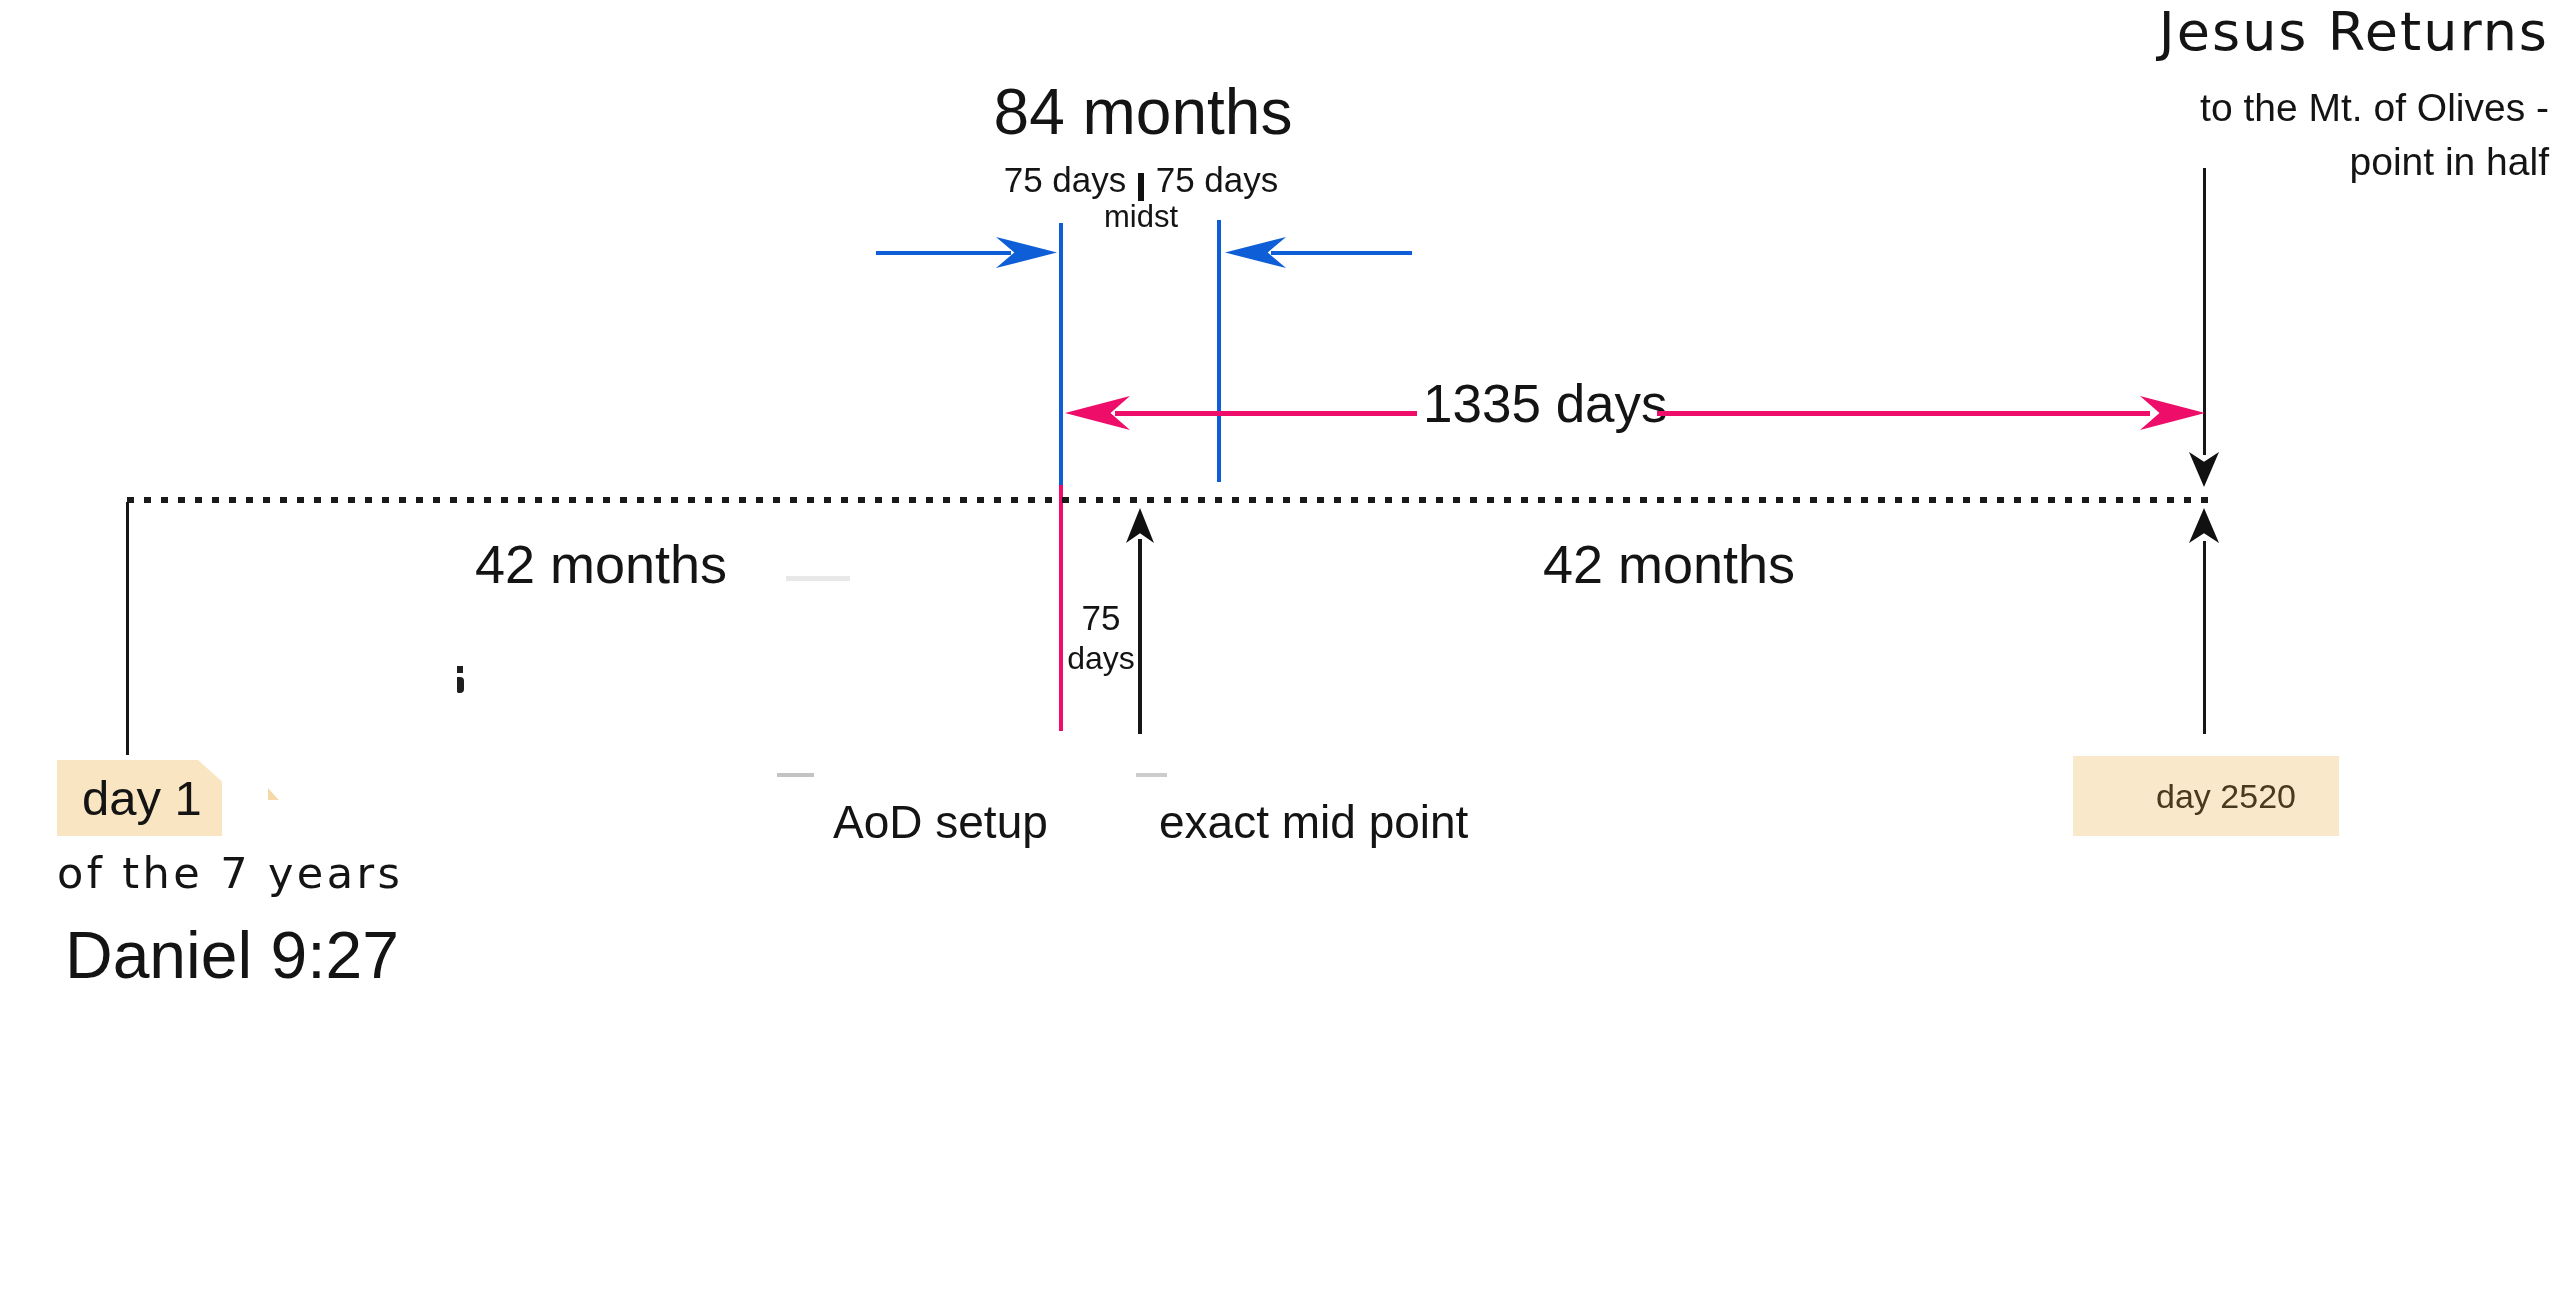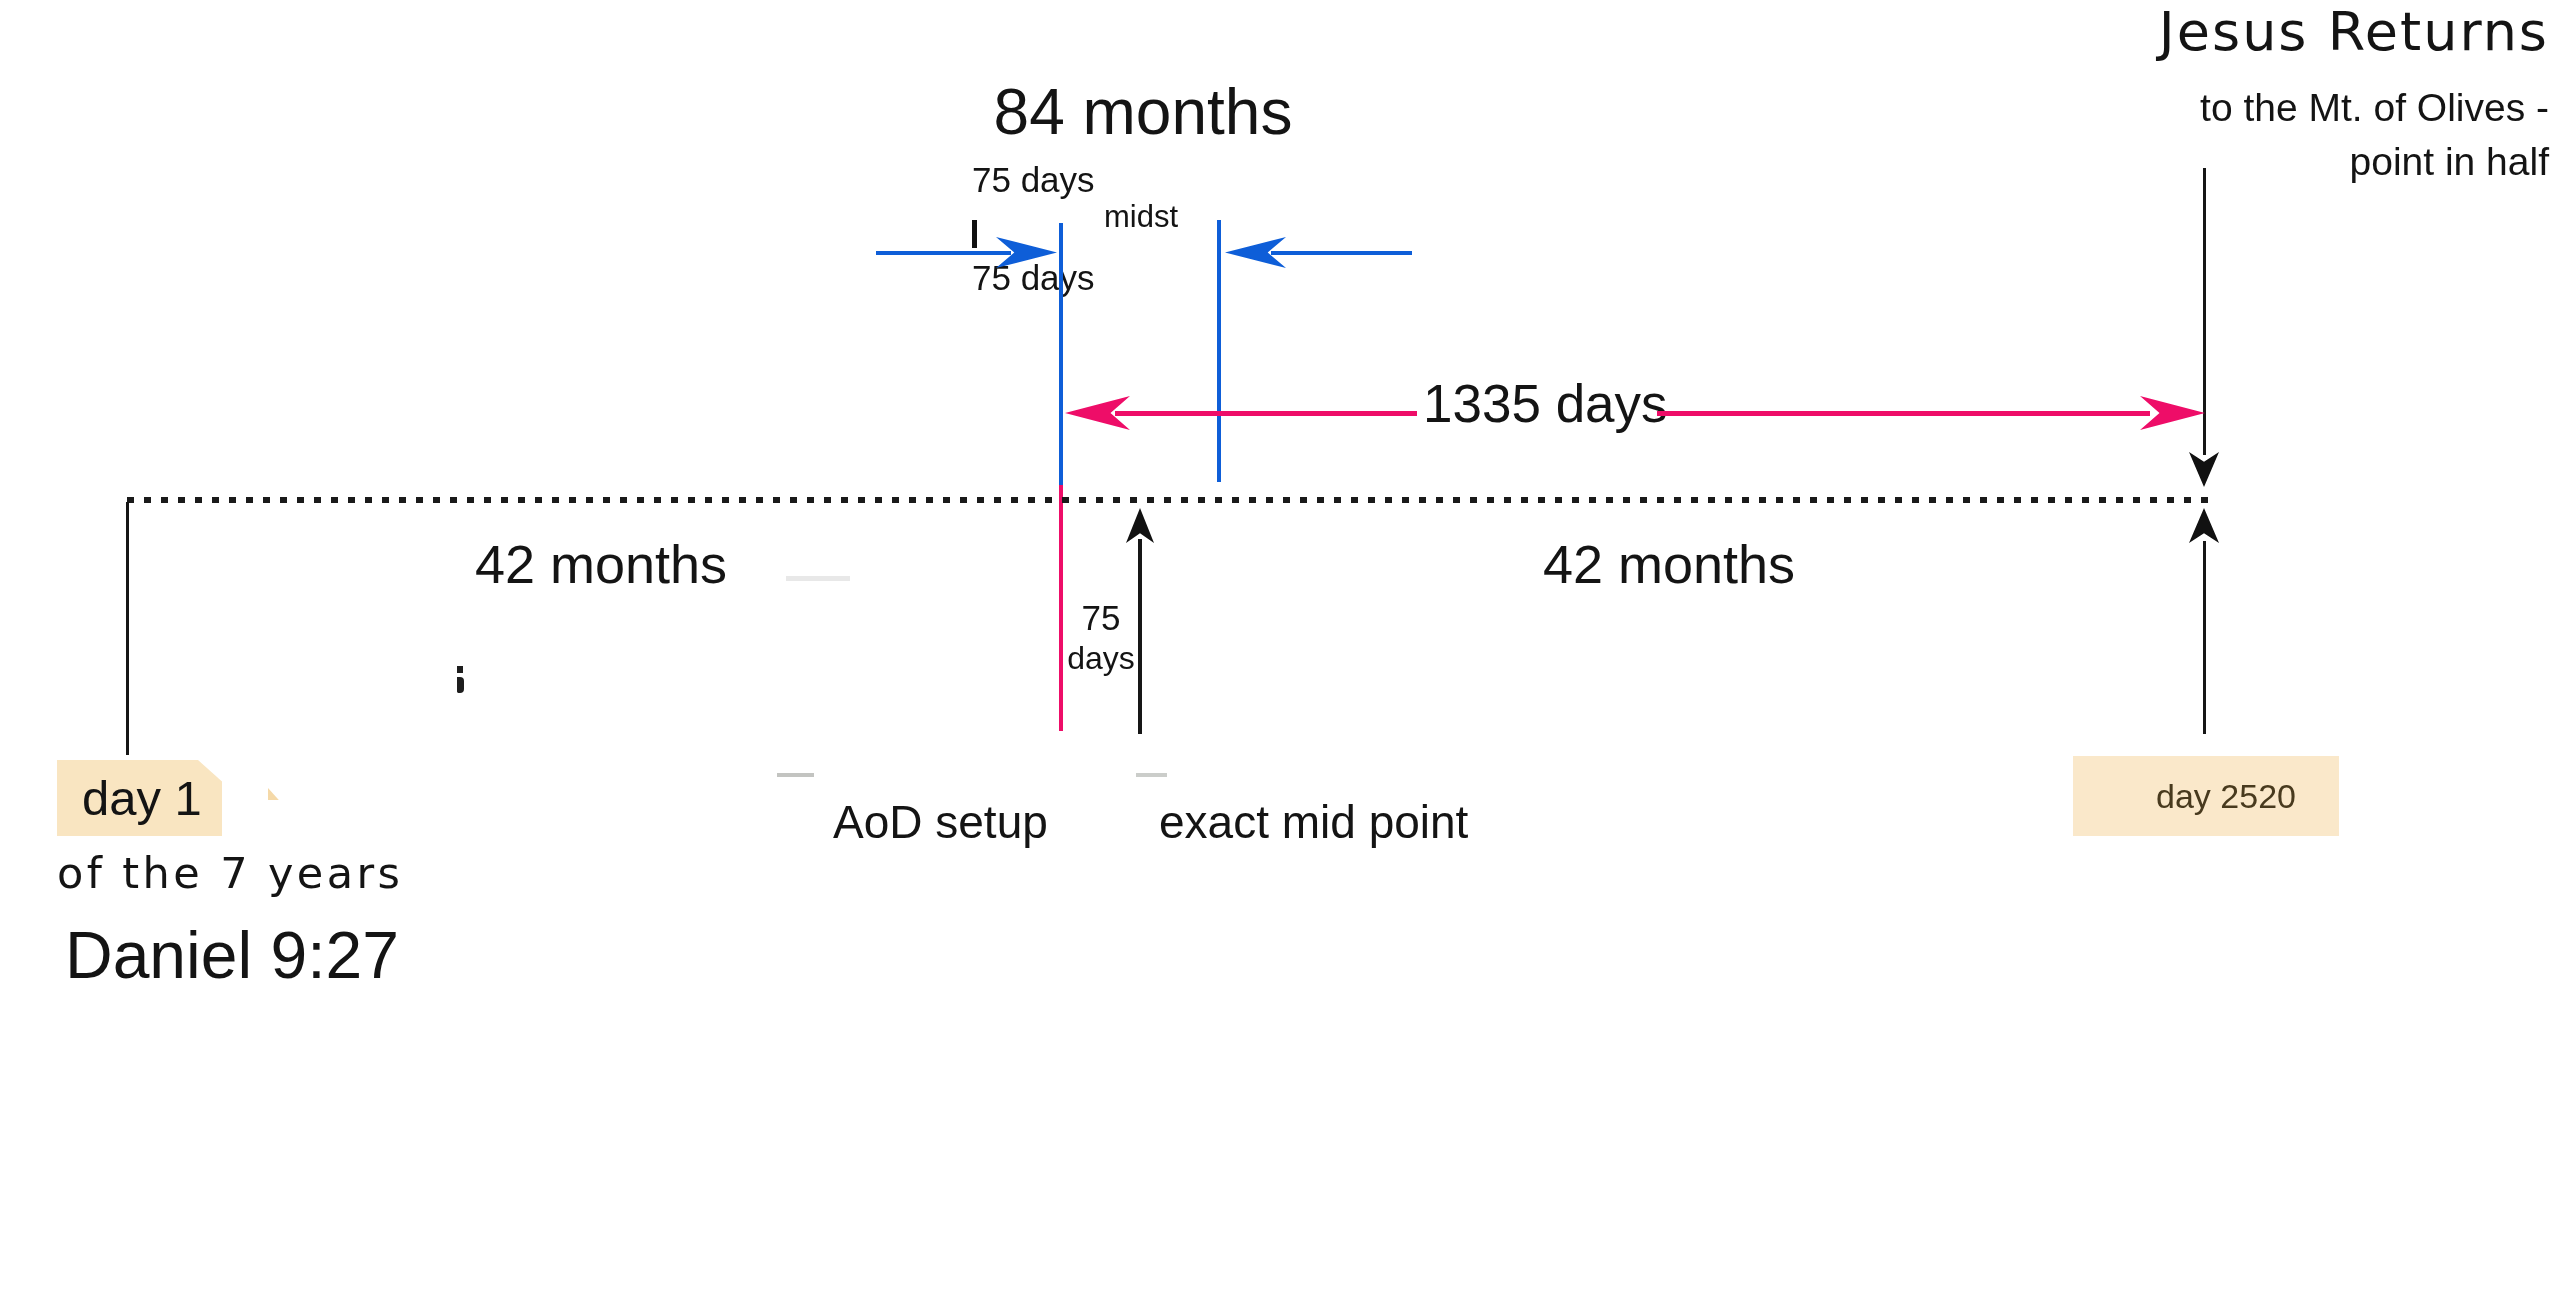--- a/index.html
+++ b/index.html
@@ -48,21 +48,21 @@
     clip-path:polygon(0 0, calc(100% - 24px) 0, 100% 21.6px, 100% 100%, 0 100%);
   }
   .day2520box{
     background:var(--highlight-2520);color:var(--text-2520);
     font-family:Liberation Sans, sans-serif;font-size:34px;padding-left:40px;
   }
   .wide{font-family:"DejaVu Sans", sans-serif;}
   .jr-title{font-size:54px;letter-spacing:2px;}
   .jr-sub{font-size:39px;}
   .right-align{right:27px;text-align:left;}
-  .flexrow{display:flex;align-items:flex-start;justify-content:center;gap:12px;flex-direction:column;}
+  .flexrow{display:flex;align-items:flex-start;justify-content:center;gap:12px;}
   .midst-tick{width:5.4px;height:28px;background:#111;margin-top:10.8px;}
   .artifact{position:absolute;background:#1e1e1e;}
 </style>
 </head>
 <body>
 
 <div id="canvas">
 
   <div class="lbl wide jr-title abs right-align" style="top:5.4px;">Jesus Returns</div>
   <div class="lbl jr-sub abs right-align" style="top:88px;">to the Mt. of Olives -</div>

